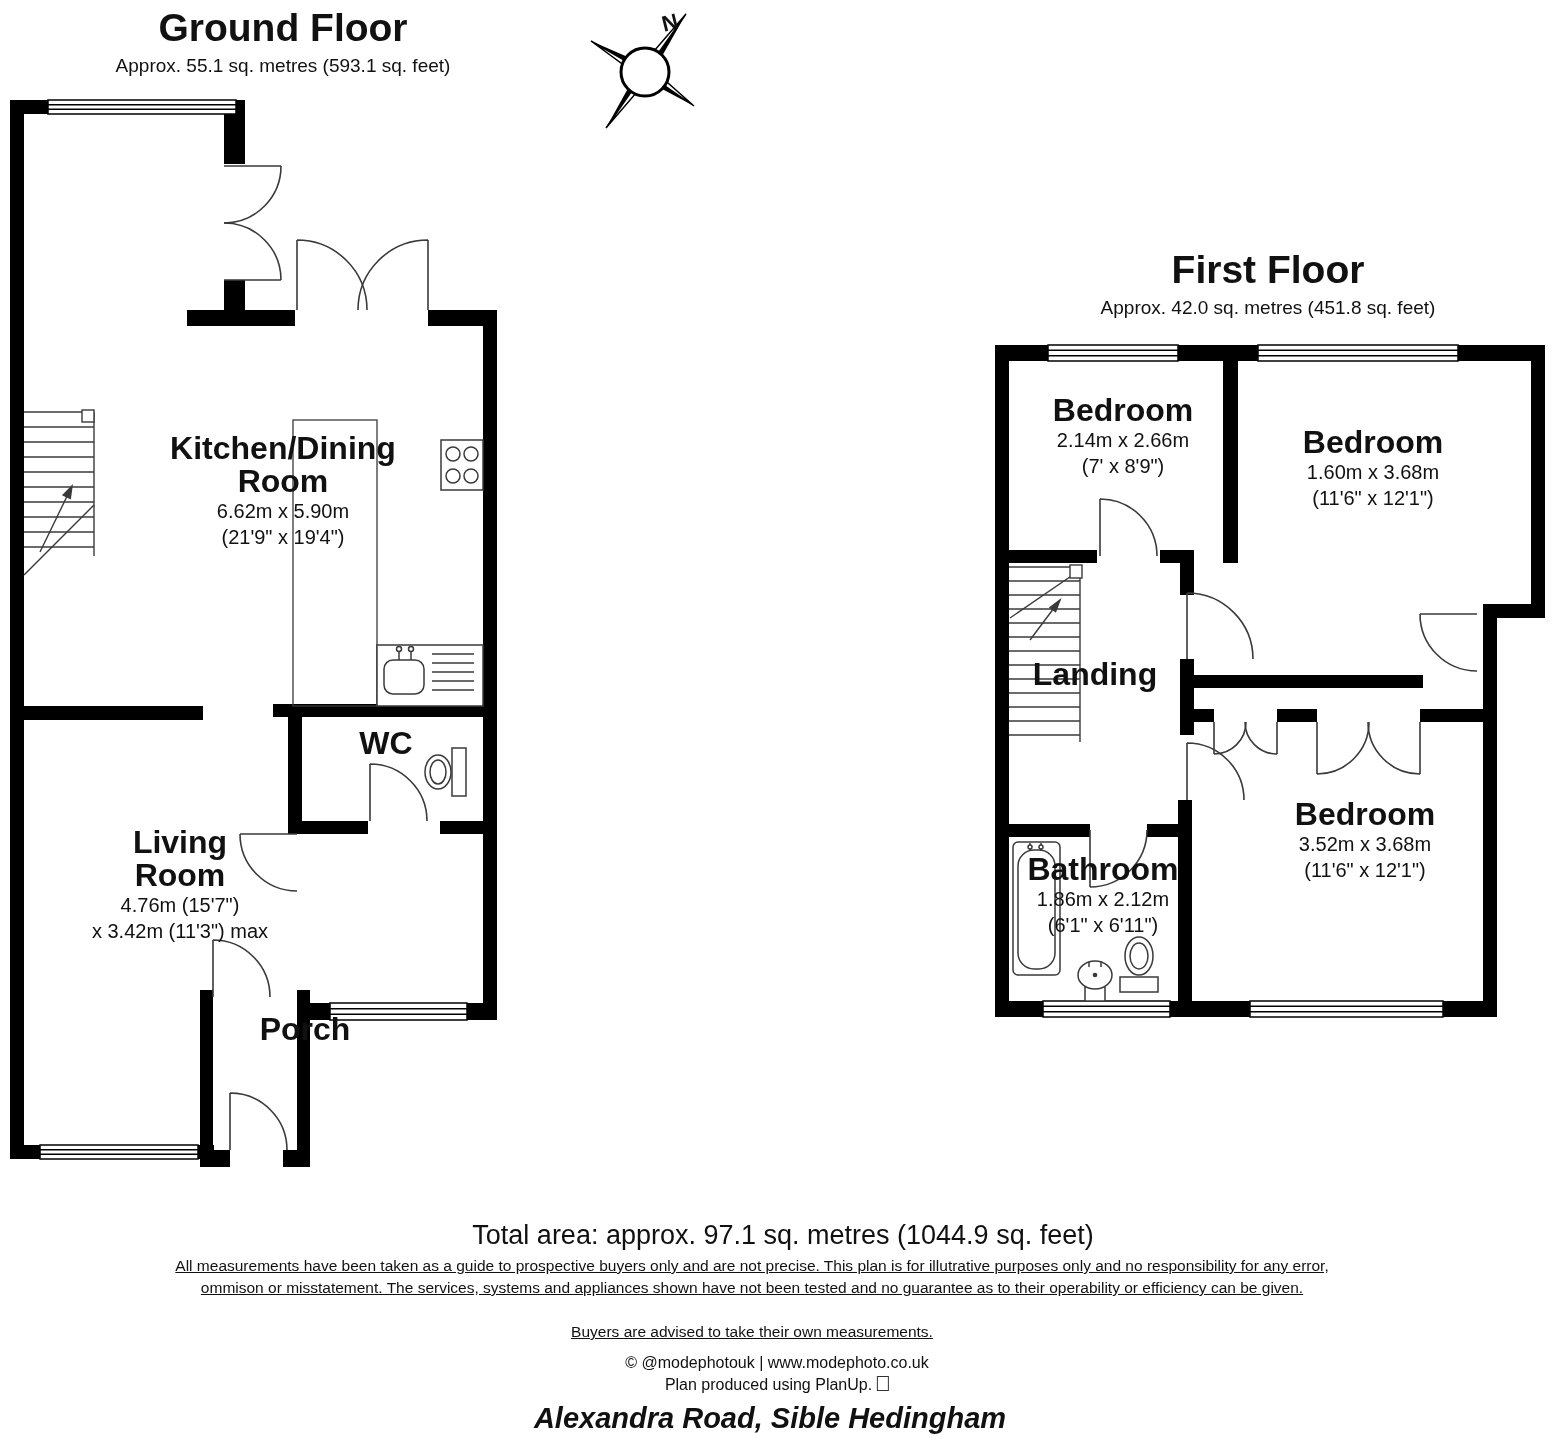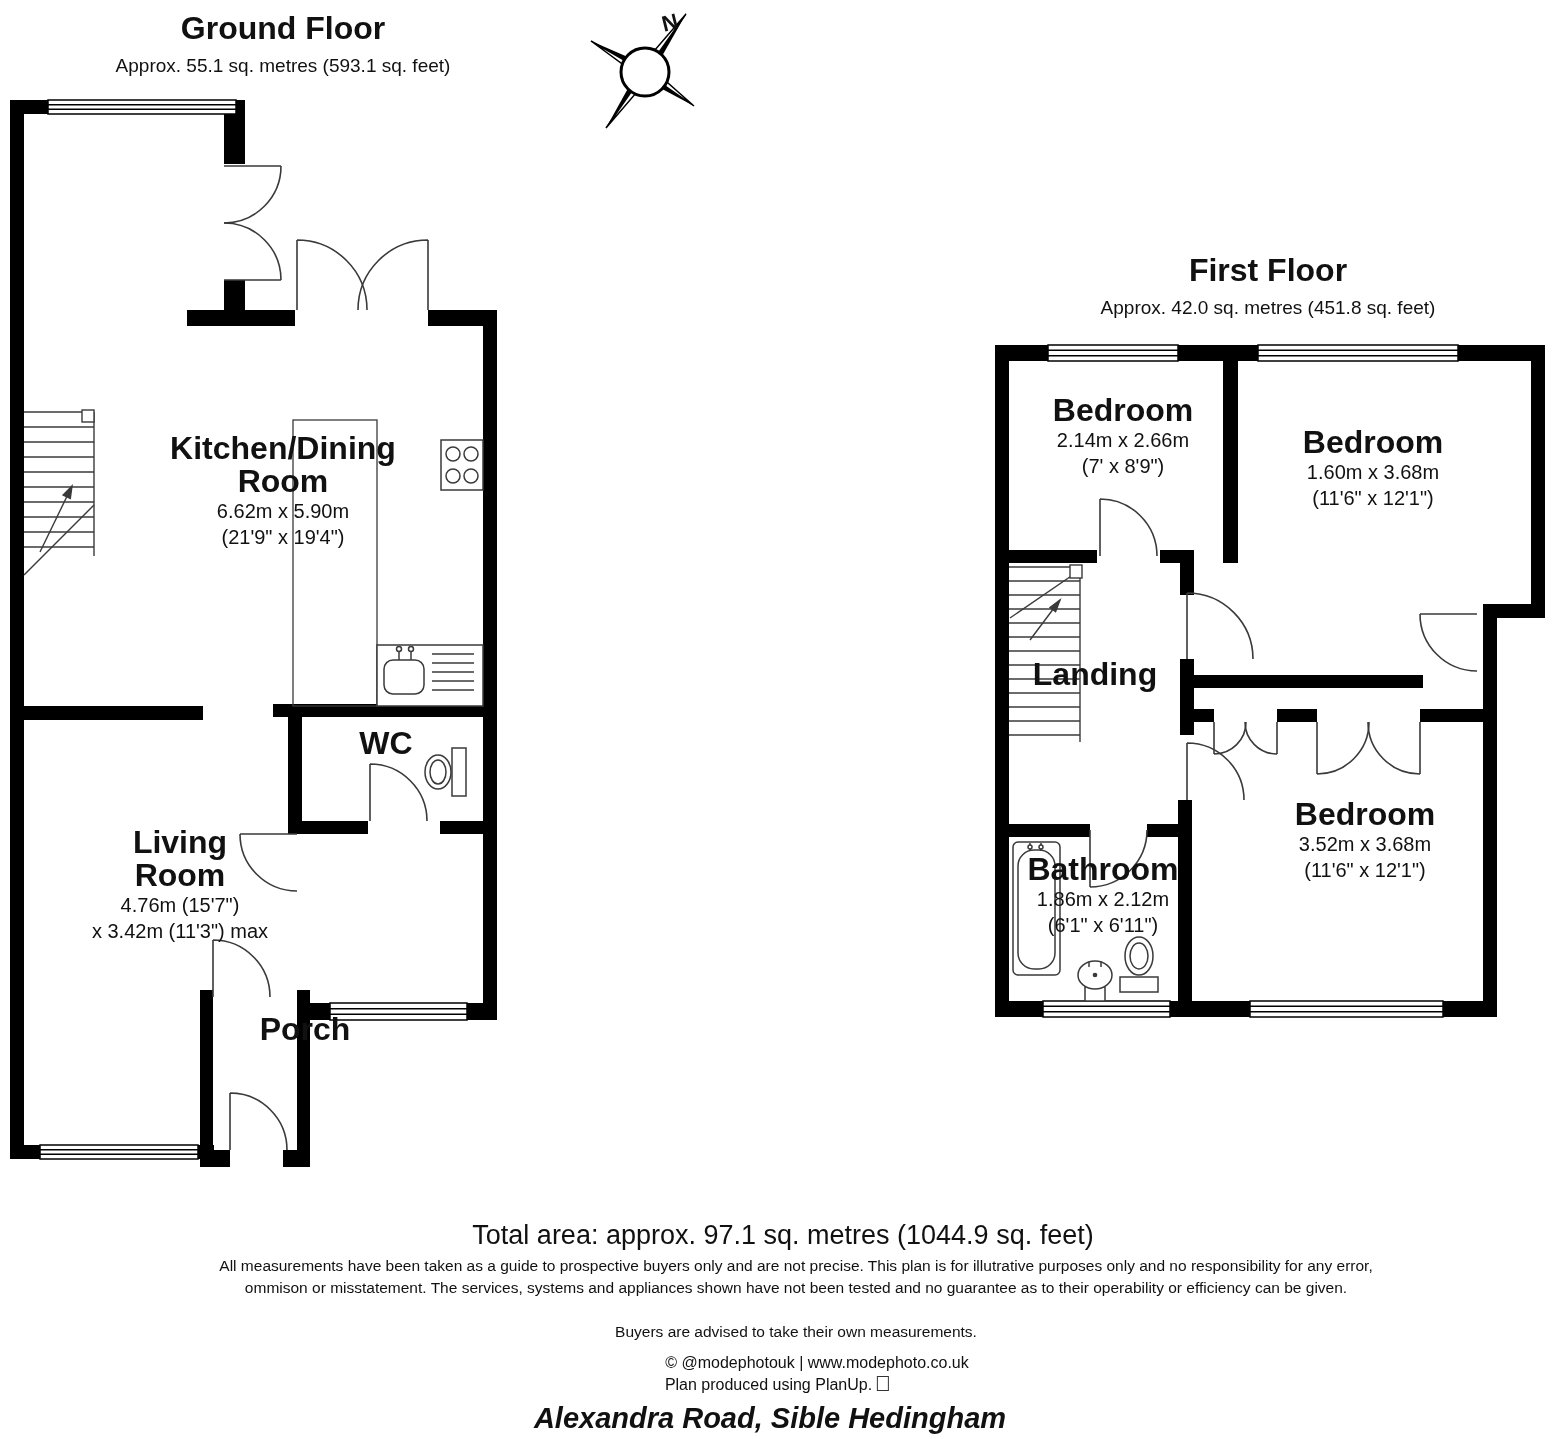--- a/index.html
+++ b/index.html
@@ -1,20 +1,20 @@
 <!DOCTYPE html>
 <html><head>
 <meta charset="utf-8">
 <style>
   html,body{margin:0;padding:0;background:#fff;}
   #page{position:relative;width:1560px;height:1439px;background:#ffffff;overflow:hidden;
         font-family:"Liberation Sans", sans-serif;color:#111;}
   #plan-svg{position:absolute;left:0;top:0;}
   .floor-header{position:absolute;transform:translateX(-50%);text-align:center;white-space:nowrap;}
-  .floor-title{font-size:32px;font-weight:bold;line-height:36px;}
+  .floor-title{font-size:39px;font-weight:bold;line-height:36px;}
   .floor-sub{font-size:19px;line-height:24px;margin-top:8px;}
   .room-label{position:absolute;transform:translateX(-50%);text-align:center;white-space:nowrap;}
   .room-name{font-weight:bold;font-size:32px;line-height:33px;}
   .room-dims{font-size:20px;line-height:26px;}
   .north-label{position:absolute;font-size:22px;font-weight:bold;transform:rotate(-14deg);}
   .footer-line{position:absolute;transform:translateX(-50%);text-align:center;white-space:nowrap;}
   .total-area{font-size:27px;}
   .disclaimer{font-size:15.5px;line-height:22px;width:1420px;white-space:normal;}
   .credit{font-size:16px;}
   .produced{font-size:16px;}
@@ -289,28 +289,28 @@
   </div>
 
   <div class="room-label" style="left:1365px;top:798px;">
     <div class="room-name">Bedroom</div>
     <div class="room-dims">3.52m x 3.68m</div>
     <div class="room-dims">(11'6" x 12'1")</div>
   </div>
 
   <div class="footer-line total-area" style="left:783px;top:1220px;">Total area: approx. 97.1 sq. metres (1044.9 sq. feet)</div>
 
-  <div class="footer-line disclaimer" style="left:796px;top:1255px;">
+  <div class="footer-line disclaimer" style="left:752px;top:1255px;text-decoration:underline;">
     <span>All measurements have been taken as a guide to prospective buyers only and are not precise. This plan is for illutrative purposes only and no responsibility for any error,</span><br>
     <span>ommison or misstatement. The services, systems and appliances shown have not been tested and no guarantee as to their operability or efficiency can be given.</span><br>
     <br>
     <span>Buyers are advised to take their own measurements.</span>
   </div>
 
-  <div class="footer-line credit" style="left:777px;top:1354px;margin-left:40px;">© @modephotouk | www.modephoto.co.uk</div>
+  <div class="footer-line credit" style="left:777px;top:1354px;">© @modephotouk | www.modephoto.co.uk</div>
 
   <div class="footer-line produced" style="left:777px;top:1376px;">
     <span>Plan produced using PlanUp.</span><span class="glyph-box"></span>
   </div>
 
   <div class="footer-line address" style="left:770px;top:1402px;font-style:italic;">Alexandra Road, Sible Hedingham</div>
 
 </div>
 
 </body></html>

